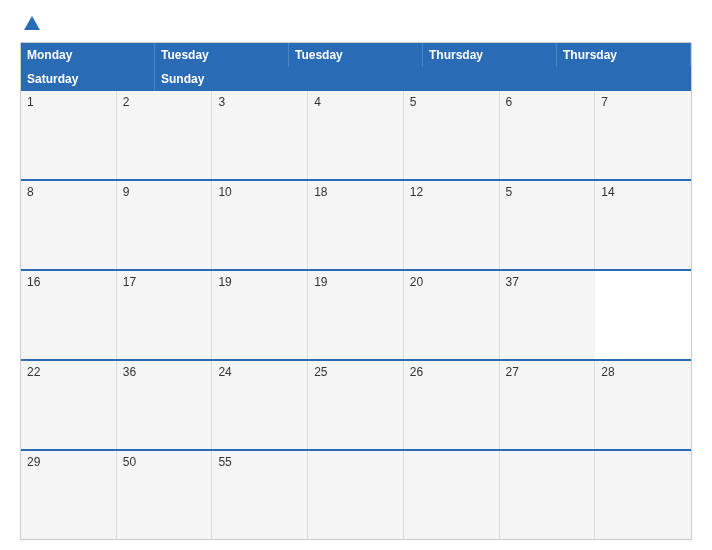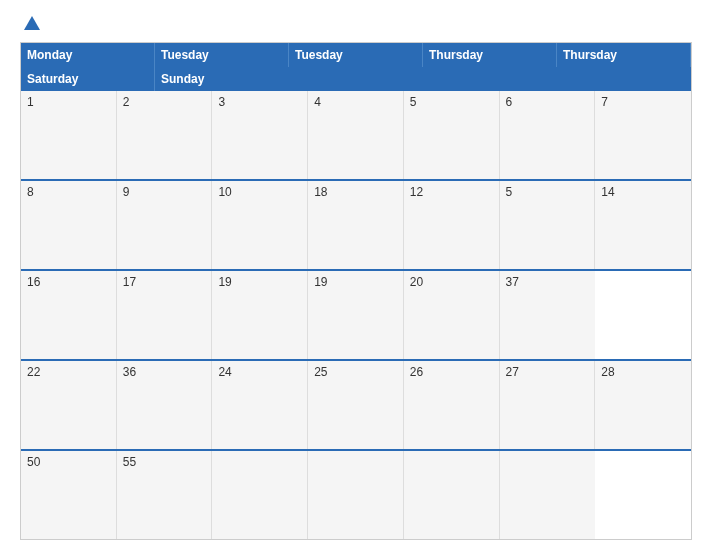--- a/index.html
+++ b/index.html
@@ -171,20 +171,21 @@
         <div class="week-row">
           <div class="day-cell"><span class="day-num">22</span></div>
           <div class="day-cell"><span class="day-num">36</span></div>
           <div class="day-cell"><span class="day-num">24</span></div>
           <div class="day-cell"><span class="day-num">25</span></div>
           <div class="day-cell"><span class="day-num">26</span></div>
           <div class="day-cell"><span class="day-num">27</span></div>
           <div class="day-cell"><span class="day-num">28</span></div>
         </div>
         <div class="week-row">
+          <div class="day-cell"><span class="day-num">29</span></div>
           <div class="day-cell"><span class="day-num">50</span></div>
           <div class="day-cell"><span class="day-num">55</span></div>
           <div class="day-cell empty"></div>
           <div class="day-cell empty"></div>
           <div class="day-cell empty"></div>
           <div class="day-cell empty"></div>
         </div>
       </div>
   </div>
 </div>

